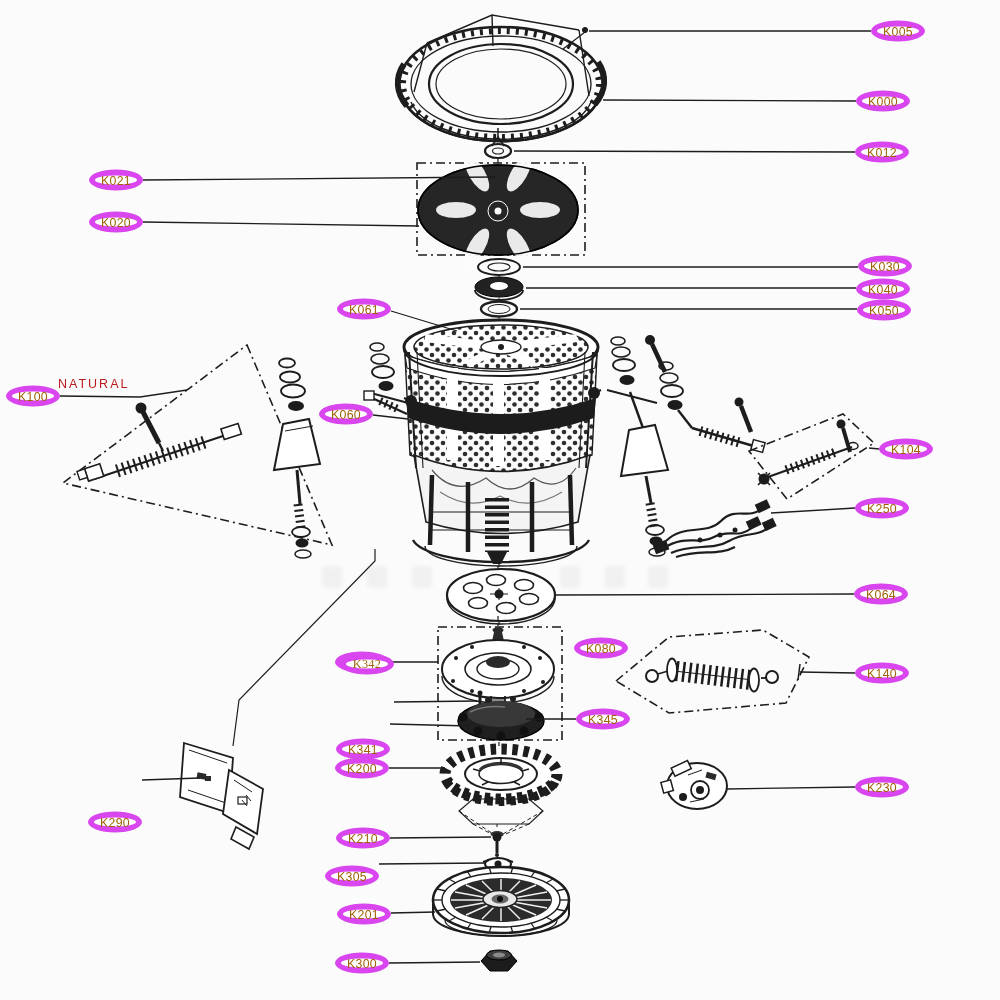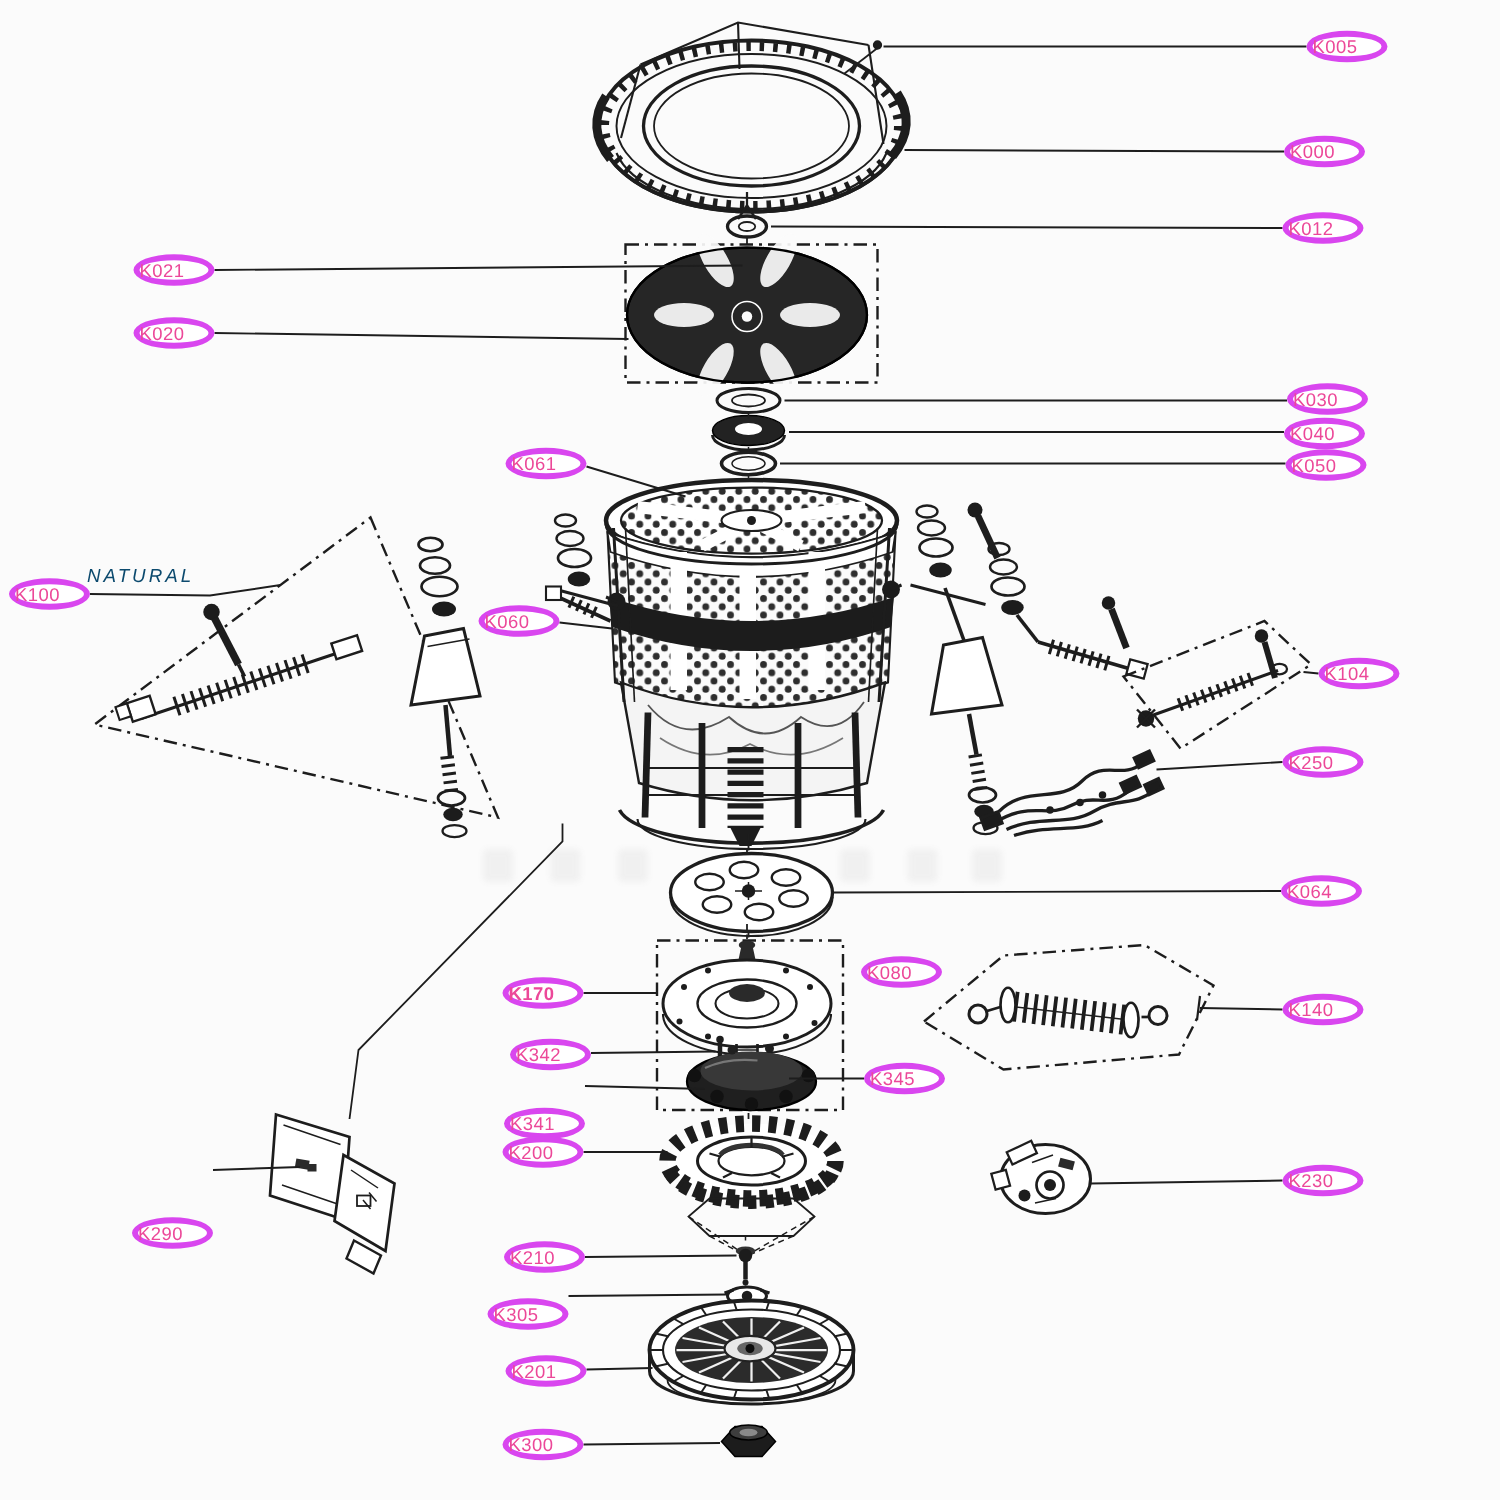--- a/index.html
+++ b/index.html
@@ -5,28 +5,28 @@
   html,body{margin:0;padding:0;}
   body{
     width:1000px;height:1000px;position:relative;
     background:#fbfbfb;overflow:hidden;
     font-family:"Liberation Sans", sans-serif;
   }
   .stage{position:absolute;inset:0;}
   svg{position:absolute;left:0;top:0;}
   .part-label{
     position:absolute;width:54px;height:21px;
-    border:4px solid #d946ef;border-radius:50%;
-    background:#fff;display:flex;align-items:center;
-    font-size:12.3px;color:#ec4899;letter-spacing:.3px;
+    border:6px solid #d946ef;border-radius:50%;
+    background:#fff;display:flex;align-items:center;justify-content:center;
+    font-size:12.3px;color:#a16207;letter-spacing:.3px;
     transform:translate(-50%,-50%);
     box-sizing:border-box;white-space:nowrap;
   }
   .annotation{
-    position:absolute;font-size:12.5px;letter-spacing:2px;color:#0c4a6e;font-style:italic;
+    position:absolute;font-size:12.5px;letter-spacing:2px;color:#b91c1c;
   }
   .wm{
     position:absolute;top:566px;height:22px;width:20px;
     background:#6a6a6a;opacity:.07;filter:blur(2px);border-radius:3px;
   }
 </style>
 </head>
 <body>
 
 <div class="stage">
@@ -506,21 +506,21 @@
     </div>
 <div class="part-label" style="left:601px;top:648px;">
       <span>K080</span>
     </div>
 <div class="part-label" style="left:882px;top:673px;">
       <span>K140</span>
     </div>
 <div class="part-label" style="left:362px;top:662px;font-weight:bold;">
       <span>K170</span>
     </div>
-<div class="part-label" style="left:367px;top:703px;">
+<div class="part-label" style="left:367px;top:664px;font-family:Liberation Serif, serif;">
       <span>K342</span>
     </div>
 <div class="part-label" style="left:363px;top:725px;margin-top:24px;">
       <span>K341</span>
     </div>
 <div class="part-label" style="left:603px;top:719px;">
       <span>K345</span>
     </div>
 <div class="part-label" style="left:362px;top:768px;">
       <span>K200</span>

